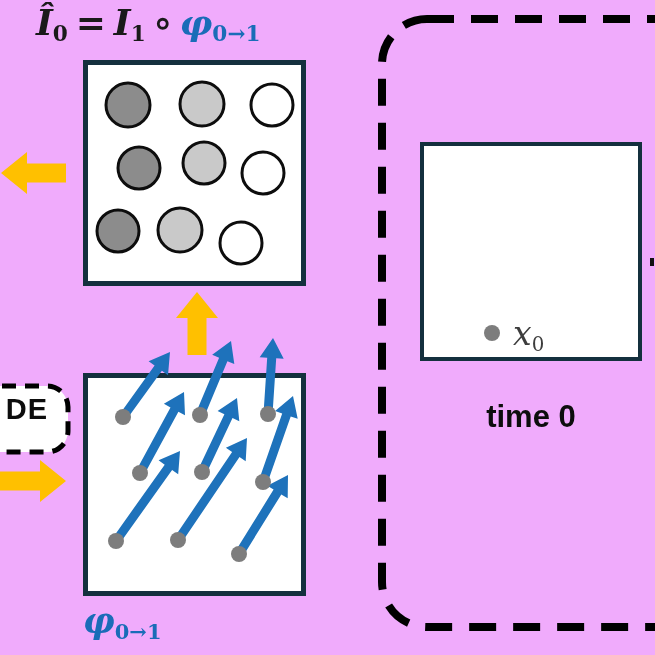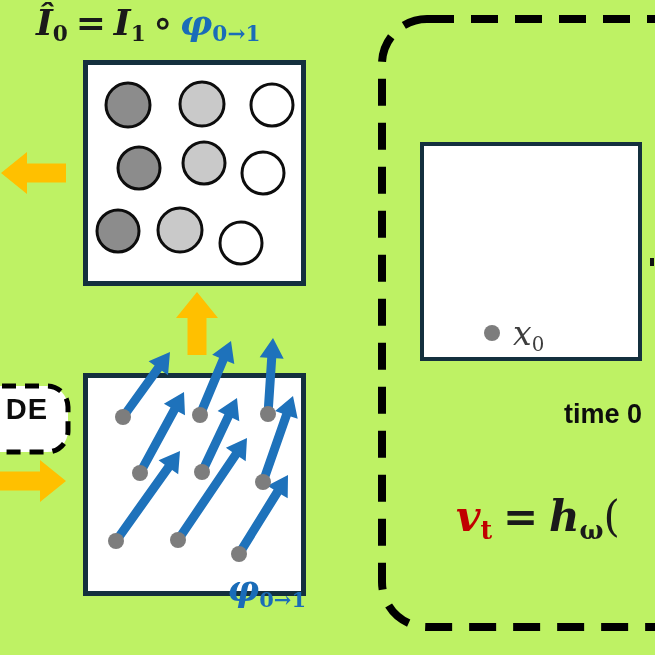--- a/index.html
+++ b/index.html
@@ -7,45 +7,45 @@
     --blue:#1e72bb;
     --phi-blue:#1a6cb8;
     --yellow:#ffc000;
     --dark-red:#c00000;
     --dot-gray:#7d7d7d;
     --text-dark:#3d3d3d;
     --black:#111111;
   }
   html,body{margin:0;padding:0;background:#fff;}
   .canvas{
-    position:relative;width:655px;height:655px;overflow:hidden;background:#bef264;
+    position:relative;width:655px;height:655px;overflow:hidden;background:#f0abfc;
     font-family:"Liberation Sans",sans-serif;
     text-decoration:underline;
   }
   .box{position:absolute;box-sizing:border-box;background:#fff;border:5px solid var(--box-border);z-index:1;}
   .top-box{left:83px;top:60px;width:223px;height:226px;}
   .bottom-box{left:83px;top:373px;width:223px;height:223px;}
   .right-box{left:420px;top:142px;width:222px;height:219px;border-width:4px;}
   svg.layer{position:absolute;left:0;top:0;z-index:5;pointer-events:none;}
   .txt{position:absolute;z-index:10;white-space:nowrap;}
   .math{font-family:"DejaVu Serif","Liberation Serif",serif;}
   .mi{font-style:italic;font-weight:bold;}
   .msub{font-size:0.60em;font-weight:bold;vertical-align:-0.30em;}
   .eq{font-weight:bold;margin:0 0.22em;}
   .comp{font-weight:bold;margin:0 0.16em;font-family:"DejaVu Sans",sans-serif;}
   .phi-col{color:var(--phi-blue);}
   .red{color:var(--dark-red);}
   .formula-top{left:36px;top:1px;font-size:36px;color:#1a1a1a;}
-  .phi-label{left:83px;top:568px;width:223px;text-align:right;font-size:35px;color:var(--phi-blue);}
+  .phi-label{left:83px;top:600px;width:223px;text-align:left;font-size:35px;color:var(--phi-blue);}
   .ode-label{left:-2px;top:393px;width:58px;text-align:center;font-weight:bold;
              font-size:29px;color:#0d0d0d;letter-spacing:1px;}
   .x0-label{left:513px;top:314px;font-size:33px;color:var(--text-dark);text-align:right;}
   .x0-label .msub{font-weight:normal;}
-  .time-label{left:420px;top:399px;width:222px;text-align:right;font-weight:bold;
-              font-size:27px;color:#0d0d0d;}
+  .time-label{left:420px;top:399px;width:222px;text-align:center;font-weight:bold;
+              font-size:31px;color:#0d0d0d;}
   .formula-right{left:456px;top:492px;font-size:42px;color:#1a1a1a;}
   .formula-right .eq{margin:0 0.26em;}
 </style>
 </head>
 <body>
 
 <div class="canvas">
 
   <div class="box top-box"></div>
   <div class="box bottom-box"></div>
@@ -99,17 +99,14 @@
   <div class="txt math phi-label">
     <span class="mi">φ</span><span class="msub">0→1</span>
   </div>
 
   <div class="txt math x0-label">
     <span class="mi" style="font-weight:normal">x</span><span class="msub">0</span>
   </div>
 
   <div class="txt time-label">time 0</div>
 
-  <div class="txt math formula-right">
-    <span class="mi red">v</span><span class="msub red">t</span><span class="eq">=</span><span class="mi">h</span><span class="msub">ω</span><span>(</span>
-  </div>
 
 </div>
 
 </body></html>

